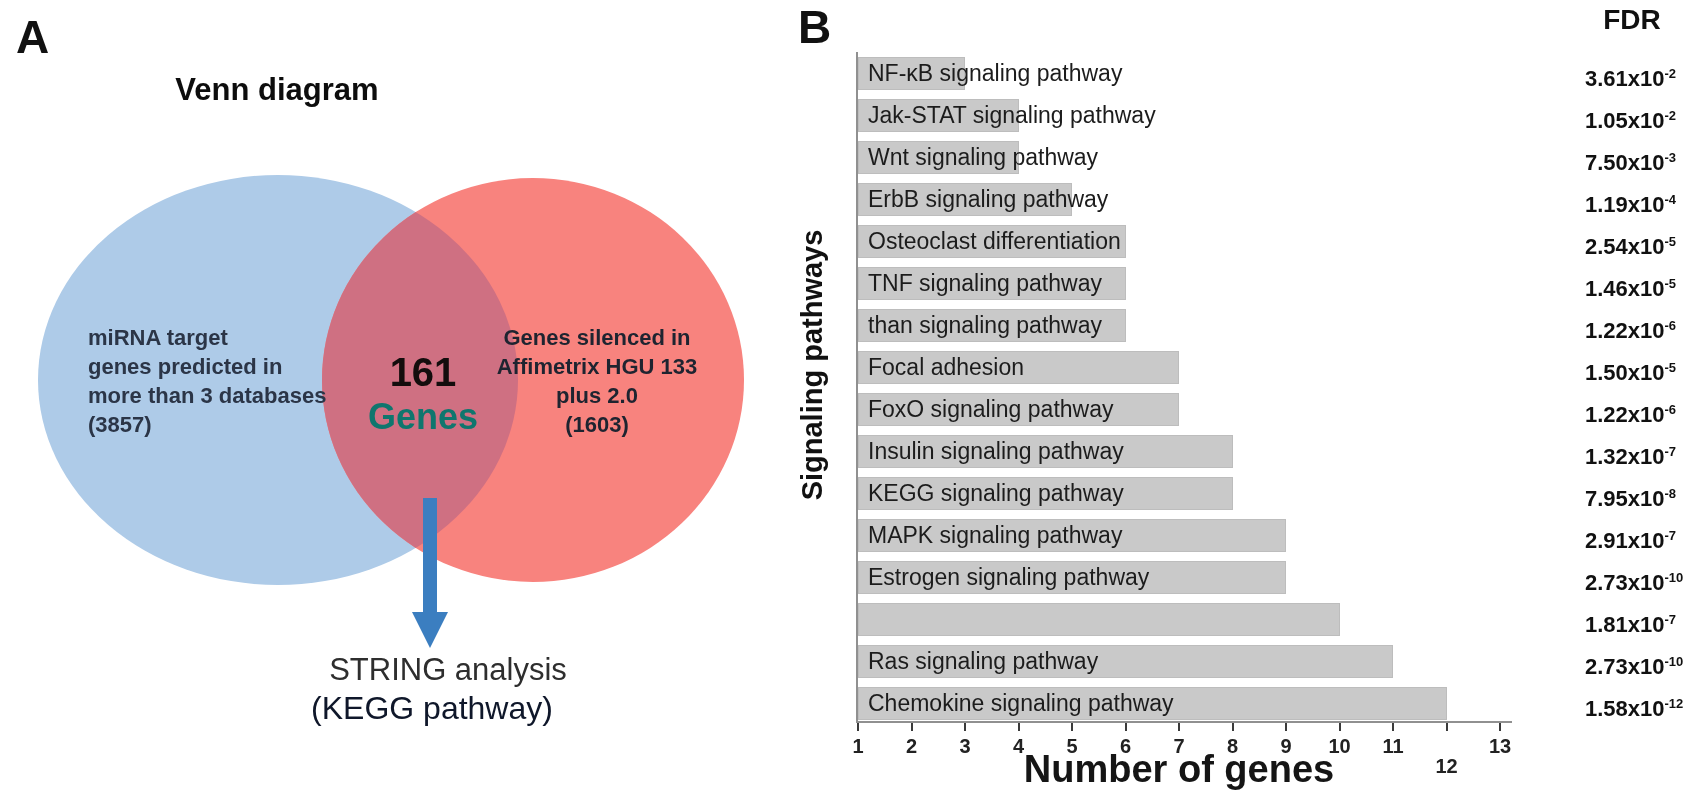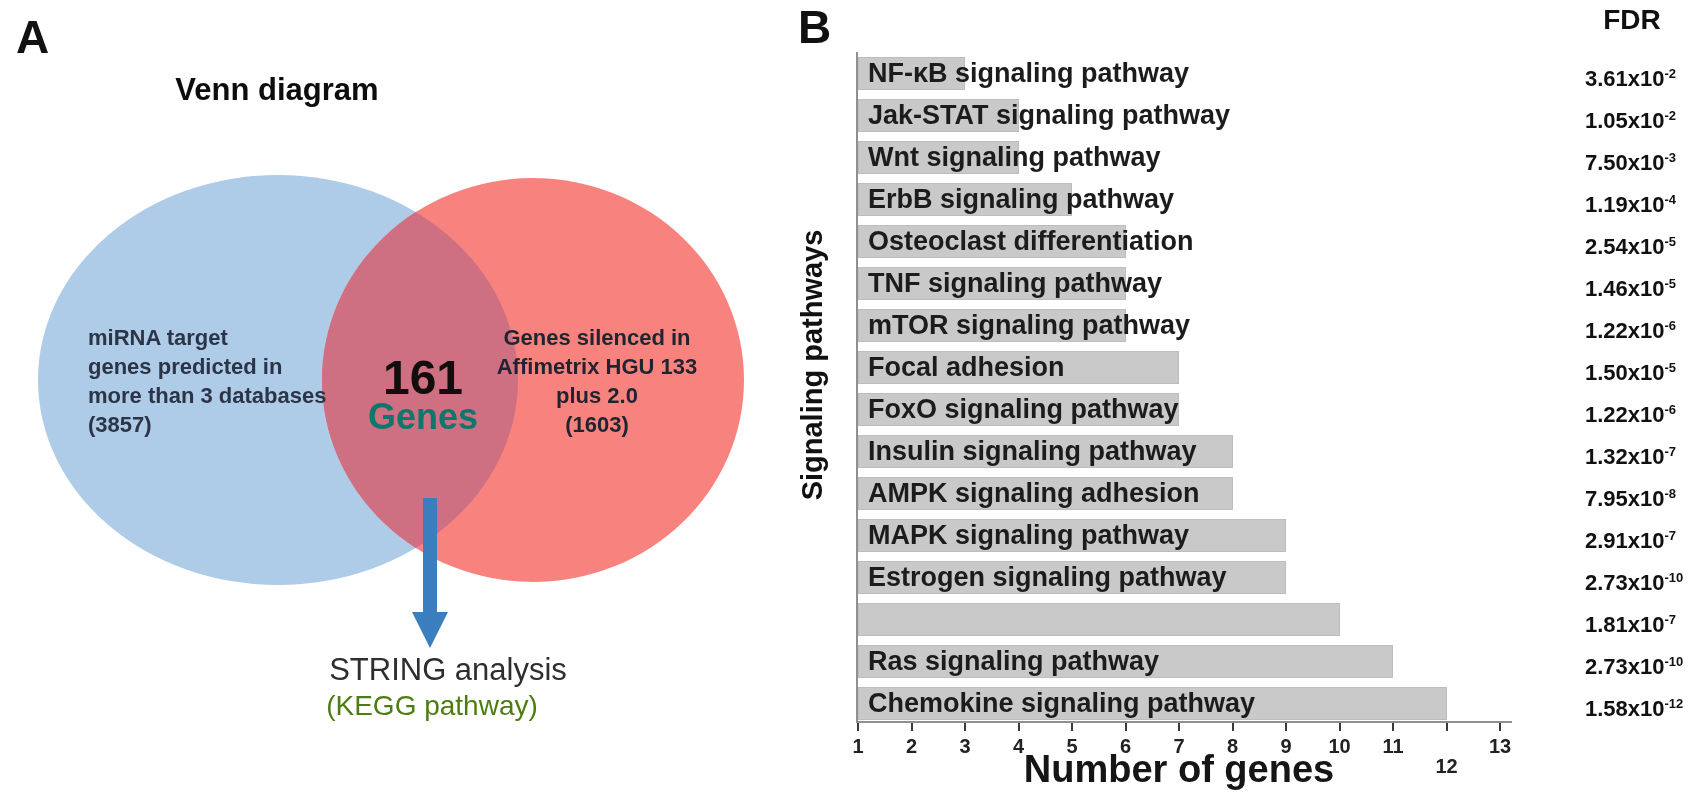--- a/index.html
+++ b/index.html
@@ -3,29 +3,29 @@
 <meta charset="utf-8">
 <style>
   html,body{margin:0;padding:0;background:#fff;}
   body{width:1700px;height:800px;position:relative;font-family:"Liberation Sans",sans-serif;overflow:hidden;}
   .abs{position:absolute;}
   .panel-label{font-size:46px;font-weight:bold;color:#111;}
   .venn-title{font-size:31px;font-weight:bold;color:#0d0d0d;transform:translateX(-50%);white-space:nowrap;}
   .set-text{font-size:22px;font-weight:bold;line-height:29px;white-space:pre-line;}
   .left-set{color:#2b3547;text-align:left;width:270px;}
   .right-set{color:#1e2430;text-align:center;width:238px;}
-  .ix-count{font-size:48px;font-weight:bold;color:#140d0d;transform:translateX(-50%);}
+  .ix-count{font-size:40px;font-weight:bold;color:#140d0d;transform:translateX(-50%);}
   .ix-word{font-size:36px;font-weight:bold;color:#0f766e;transform:translateX(-50%);}
   .flow-main{font-size:31px;color:#2e2e2e;transform:translateX(-50%);white-space:nowrap;margin-left:16px;}
-  .flow-sub{font-size:28px;color:#4d7c0f;transform:translateX(-50%);white-space:nowrap;}
+  .flow-sub{font-size:32px;color:#0f172a;transform:translateX(-50%);white-space:nowrap;}
   .fdr-header{font-size:28px;font-weight:bold;color:#111;transform:translateX(-50%);}
   .ylabel{font-size:29px;font-weight:bold;color:#111;transform:translate(-50%,-50%) rotate(-90deg);white-space:nowrap;}
   .xlabel{font-size:38px;font-weight:bold;color:#151515;transform:translateX(-50%);white-space:nowrap;}
   .bar{position:absolute;background:#c9c9c9;border:1px solid #bdbdbd;box-sizing:border-box;}
-  .bar-label{position:absolute;font-size:27px;font-weight:bold;color:#1c1c1c;white-space:nowrap;}
+  .bar-label{position:absolute;font-size:23px;font-weight:normal;color:#1c1c1c;white-space:nowrap;}
   .fdr-value{position:absolute;font-size:22px;font-weight:bold;color:#111;white-space:nowrap;width:118px;}
   .fdr-value sup{font-size:13px;font-weight:bold;}
   .axis-line{position:absolute;background:#909090;}
   .tick-mark{position:absolute;width:2px;height:9px;background:#3a3a3a;}
   .tick-label{position:absolute;font-size:20px;font-weight:bold;color:#222;transform:translateX(-50%);}
 </style>
 </head>
 <body>
 
 <div class="abs panel-label" style="left:16px;top:10px;">A</div>
@@ -79,33 +79,33 @@
     <div class="bar" style="left: 858px; top: 183px; width: 214px; height: 33px; background: rgb(201, 201, 201);"></div>
     <div class="bar-label" style="left: 868px; top: 183px; line-height: 33px;">ErbB signaling pathway</div>
     <div class="fdr-value" style="left: 1585px; top: 183px; line-height: 33px;">1.19x10<sup>-4</sup></div>
     <div class="bar" style="left: 858px; top: 225px; width: 267.5px; height: 33px; background: rgb(201, 201, 201);"></div>
     <div class="bar-label" style="left: 868px; top: 225px; line-height: 33px;">Osteoclast differentiation</div>
     <div class="fdr-value" style="left: 1585px; top: 225px; line-height: 33px;">2.54x10<sup>-5</sup></div>
     <div class="bar" style="left: 858px; top: 267px; width: 267.5px; height: 33px; background: rgb(201, 201, 201);"></div>
     <div class="bar-label" style="left: 868px; top: 267px; line-height: 33px;">TNF signaling pathway</div>
     <div class="fdr-value" style="left: 1585px; top: 267px; line-height: 33px;">1.46x10<sup>-5</sup></div>
     <div class="bar" style="left: 858px; top: 309px; width: 267.5px; height: 33px; background: rgb(201, 201, 201);"></div>
-    <div class="bar-label" style="left: 868px; top: 309px; line-height: 33px;">mTOR signaling pathway</div>
+    <div class="bar-label" style="left: 868px; top: 309px; line-height: 33px;">than signaling pathway</div>
     <div class="fdr-value" style="left: 1585px; top: 309px; line-height: 33px;">1.22x10<sup>-6</sup></div>
     <div class="bar" style="left: 858px; top: 351px; width: 321px; height: 33px; background: rgb(201, 201, 201);"></div>
     <div class="bar-label" style="left: 868px; top: 351px; line-height: 33px;">Focal adhesion</div>
     <div class="fdr-value" style="left: 1585px; top: 351px; line-height: 33px;">1.50x10<sup>-5</sup></div>
     <div class="bar" style="left: 858px; top: 393px; width: 321px; height: 33px; background: rgb(201, 201, 201);"></div>
     <div class="bar-label" style="left: 868px; top: 393px; line-height: 33px;">FoxO signaling pathway</div>
     <div class="fdr-value" style="left: 1585px; top: 393px; line-height: 33px;">1.22x10<sup>-6</sup></div>
     <div class="bar" style="left: 858px; top: 435px; width: 374.5px; height: 33px; background: rgb(201, 201, 201);"></div>
     <div class="bar-label" style="left: 868px; top: 435px; line-height: 33px;">Insulin signaling pathway</div>
     <div class="fdr-value" style="left: 1585px; top: 435px; line-height: 33px;">1.32x10<sup>-7</sup></div>
     <div class="bar" style="left: 858px; top: 477px; width: 374.5px; height: 33px; background: rgb(201, 201, 201);"></div>
-    <div class="bar-label" style="left: 868px; top: 477px; line-height: 33px;">AMPK signaling adhesion</div>
+    <div class="bar-label" style="left: 868px; top: 477px; line-height: 33px;">KEGG signaling pathway</div>
     <div class="fdr-value" style="left: 1585px; top: 477px; line-height: 33px;">7.95x10<sup>-8</sup></div>
     <div class="bar" style="left: 858px; top: 519px; width: 428px; height: 33px; background: rgb(201, 201, 201);"></div>
     <div class="bar-label" style="left: 868px; top: 519px; line-height: 33px;">MAPK signaling pathway</div>
     <div class="fdr-value" style="left: 1585px; top: 519px; line-height: 33px;">2.91x10<sup>-7</sup></div>
     <div class="bar" style="left: 858px; top: 561px; width: 428px; height: 33px; background: rgb(201, 201, 201);"></div>
     <div class="bar-label" style="left: 868px; top: 561px; line-height: 33px;">Estrogen signaling pathway</div>
     <div class="fdr-value" style="left: 1585px; top: 561px; line-height: 33px;">2.73x10<sup>-10</sup></div>
     <div class="bar" style="left: 858px; top: 603px; width: 481.5px; height: 33px; background: rgb(201, 201, 201);"></div>
     <div class="fdr-value" style="left: 1585px; top: 603px; line-height: 33px;">1.81x10<sup>-7</sup></div>
     <div class="bar" style="left: 858px; top: 645px; width: 535px; height: 33px; background: rgb(201, 201, 201);"></div>

